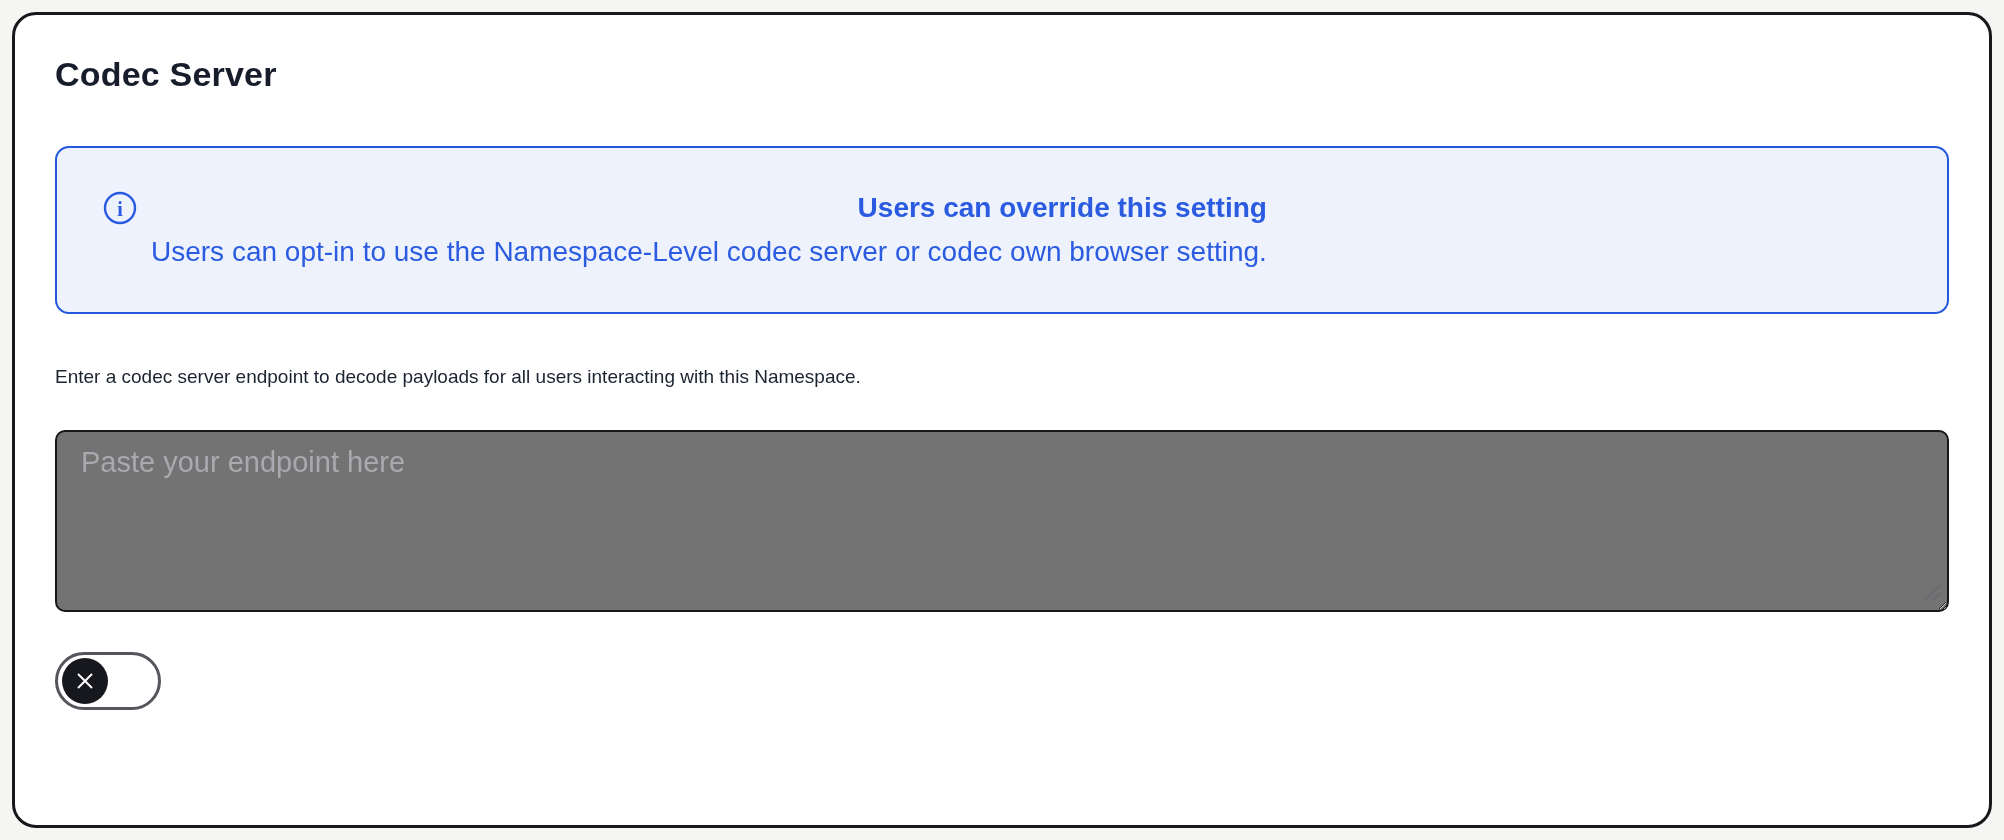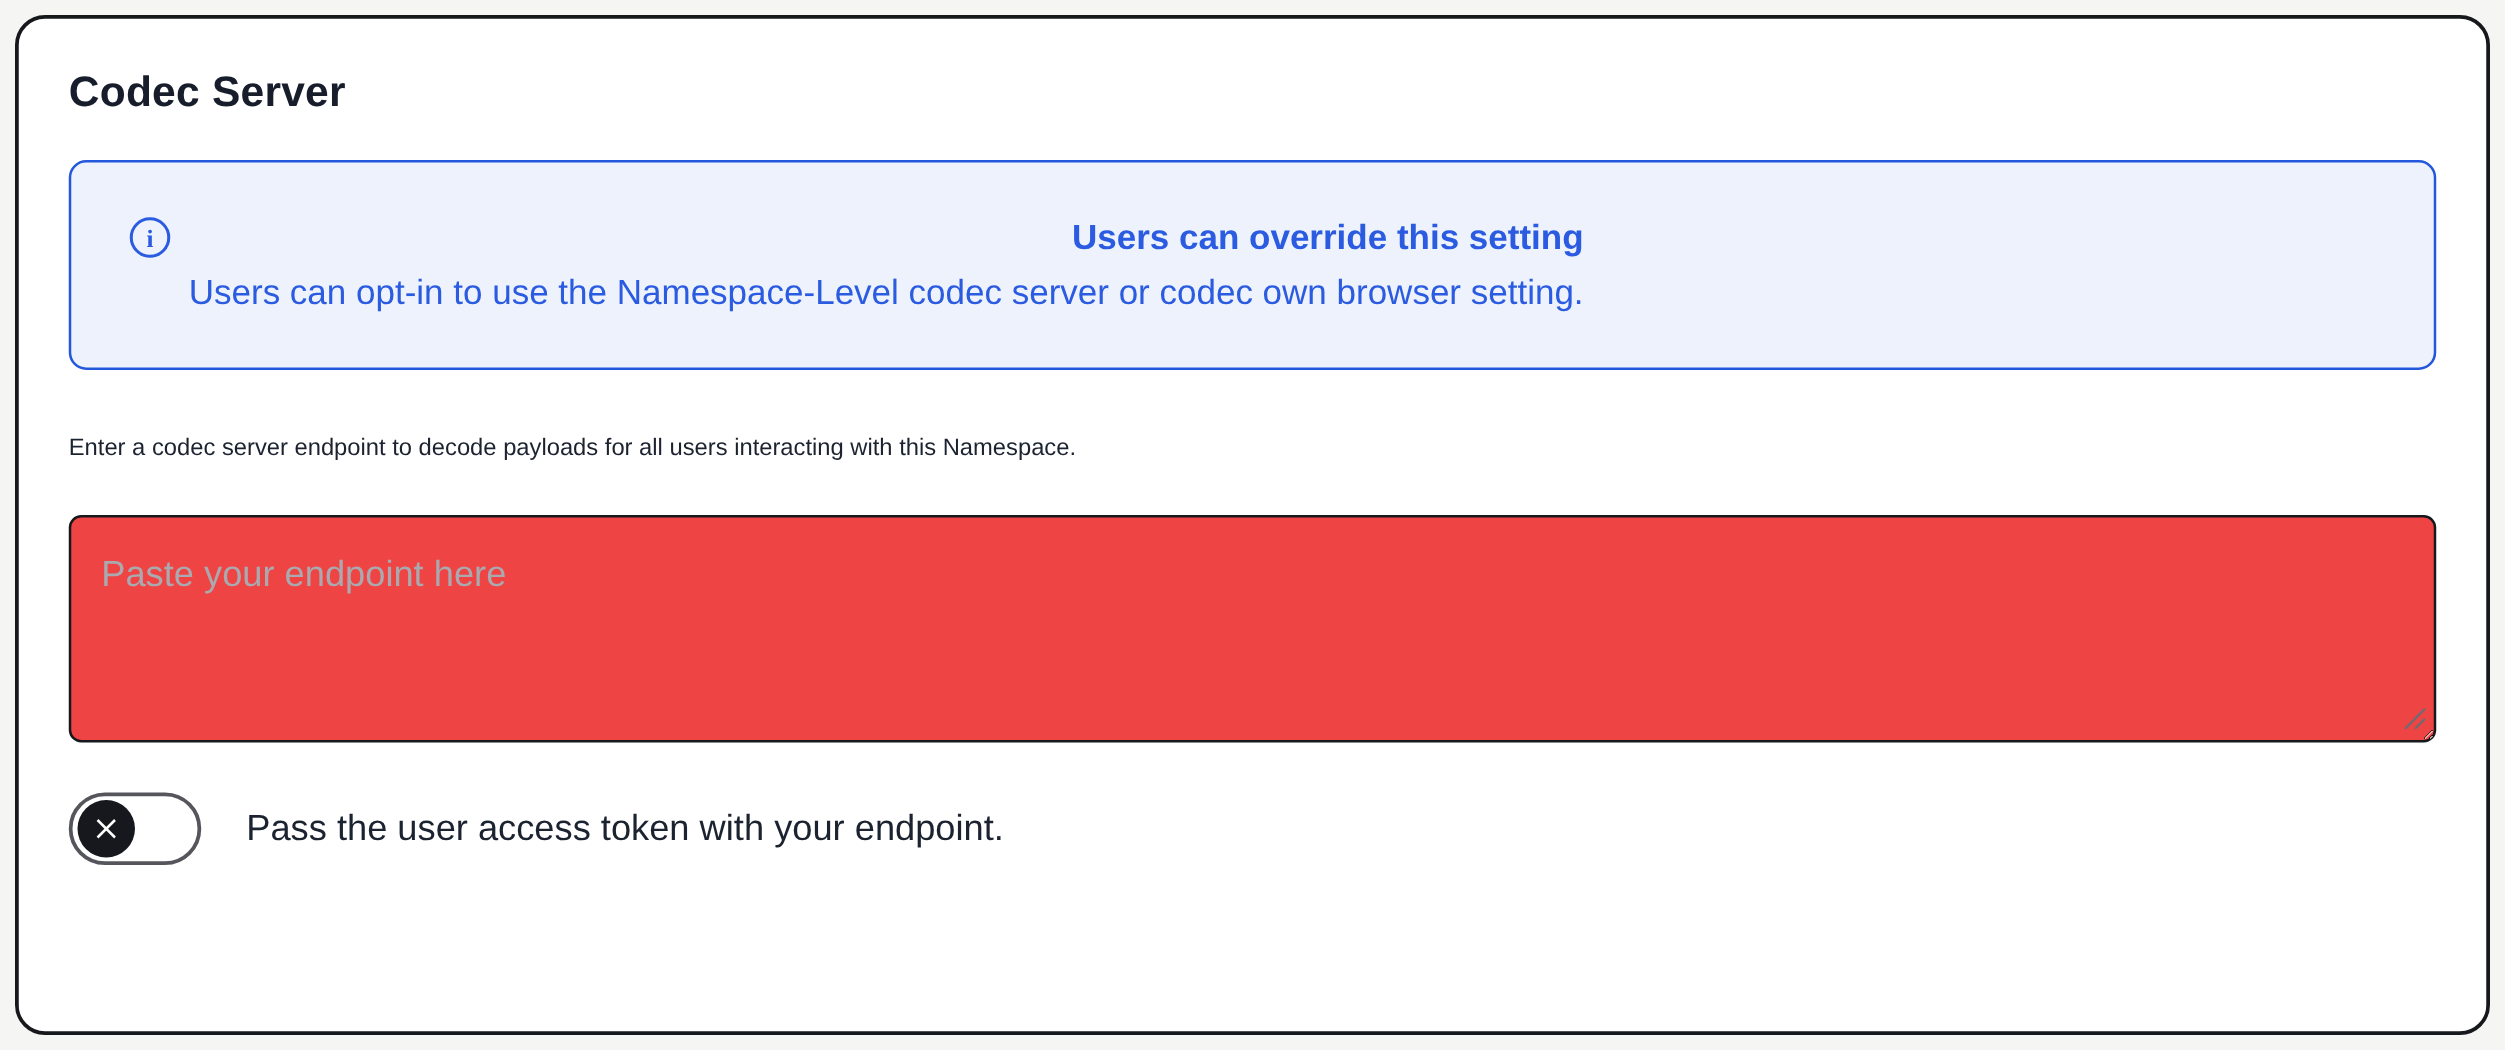--- a/index.html
+++ b/index.html
@@ -16,21 +16,21 @@
     background: #ffffff;
     border: 3px solid #17181c;
     border-radius: 24px;
     padding: 40px;
   }
   .page-title {
     font-size: 34px;
     font-weight: 700;
     color: #171d2b;
     letter-spacing: 0.2px;
-    margin-bottom: 34px;
+    margin-bottom: 52px;
   }
   .info-banner {
     display: flex;
     align-items: flex-start;
     gap: 14px;
     background: #edf2fc;
     border: 2px solid #2458dc;
     border-radius: 14px;
     padding: 42px 46px;
     margin-bottom: 44px;
@@ -60,27 +60,27 @@
     color: #1c2330;
     margin-bottom: 34px;
   }
   .textarea-wrap { position: relative; margin-bottom: 40px; }
   .endpoint-textarea {
     display: block;
     width: 100%;
     height: 182px;
     border: 2.5px solid #17181c;
     border-radius: 10px;
-    padding: 30px 24px;
+    padding: 14px 24px;
     font-family: "Liberation Sans", sans-serif;
     font-size: 29px;
     color: #1c2330;
     resize: vertical;
     outline: none;
-    background: #ef4444;
+    background: #737373;
   }
   .endpoint-textarea::placeholder { color: #a9a9af; opacity: 1; }
   .resize-grip {
     position: absolute;
     right: 7px; bottom: 9px;
     width: 22px; height: 22px;
     pointer-events: none;
     color: #6b6b72;
   }
   .toggle-row {
@@ -150,17 +150,16 @@
 
   <div class="toggle-row">
     <div class="toggle" role="switch" aria-checked="false">
       <div class="toggle-knob">
         <svg class="x-icon" viewBox="0 0 22 22">
           <line x1="4" y1="4" x2="18" y2="18" stroke="#ffffff" stroke-width="2"></line>
           <line x1="18" y1="4" x2="4" y2="18" stroke="#ffffff" stroke-width="2"></line>
         </svg>
       </div>
     </div>
-    <span class="toggle-label">Pass the user access token with your endpoint.</span>
   </div>
 
 
 </div>
 
 </body></html>

